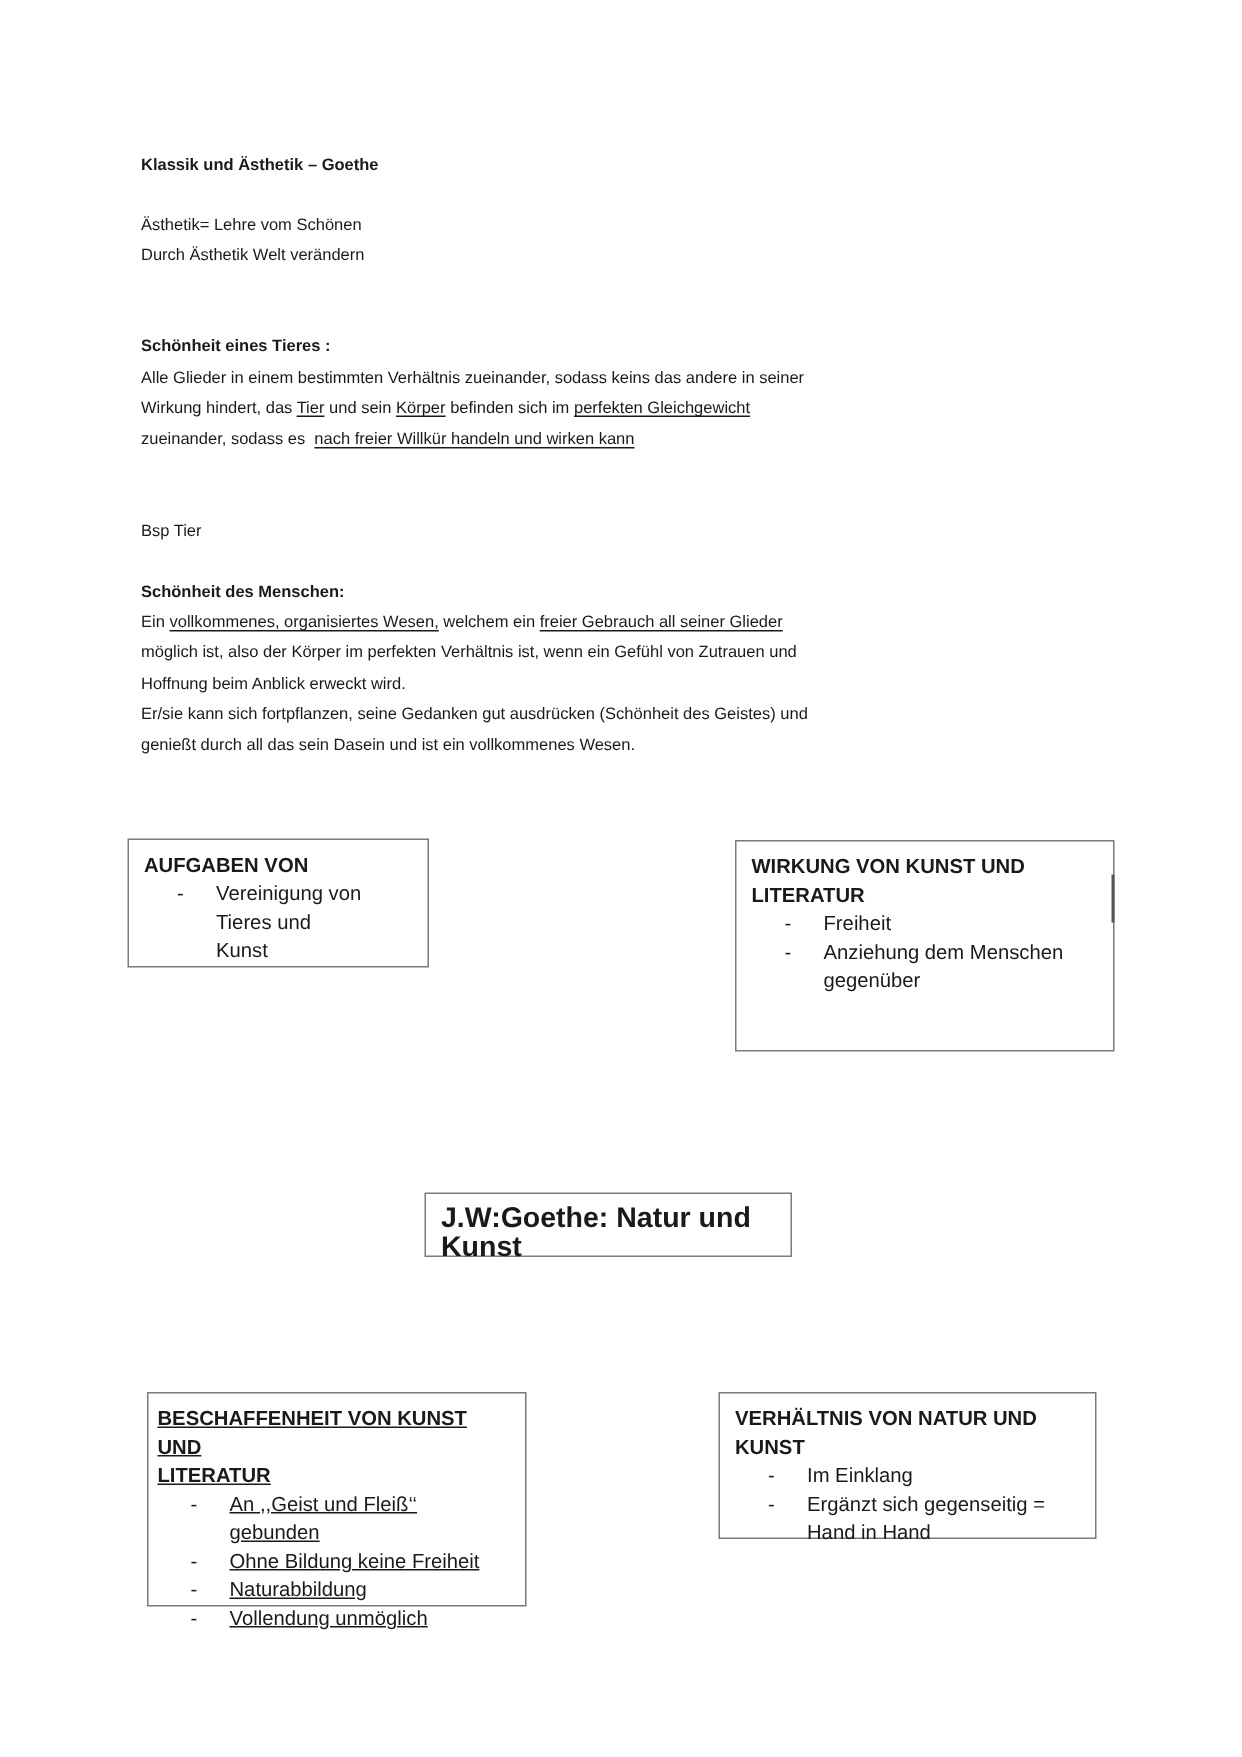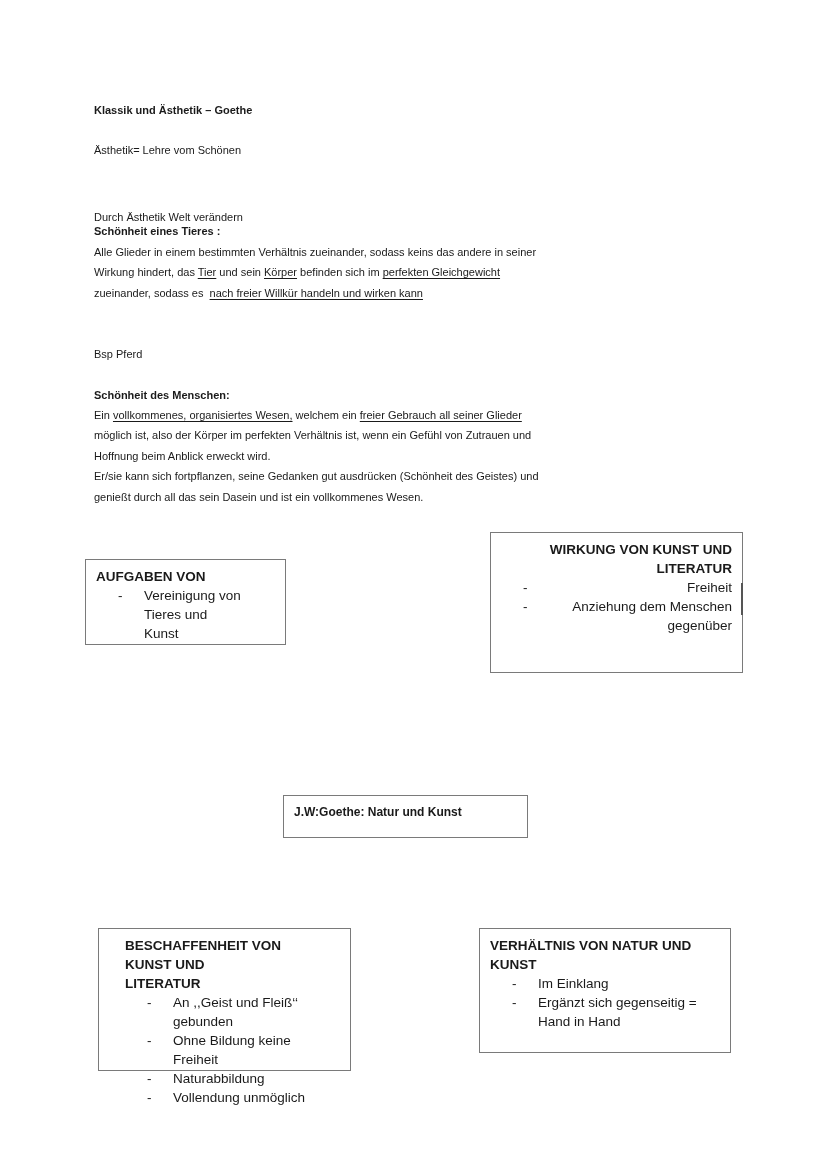--- a/index.html
+++ b/index.html
@@ -14,71 +14,71 @@
   .li .dash { position:absolute; left:22px; top:0; }
   .cont { font-size:13.5px; line-height:19px; padding-left:48px; }
   .mark { position:absolute; left:741px; top:583px; width:2px; height:32px; background:#555; }
 </style>
 </head>
 <body>
 
 <div class="line bold" style="top:100px;">Klassik und Ästhetik – Goethe</div>
 
 <div class="line" style="top:140px;">Ästhetik= Lehre vom Schönen</div>
-<div class="line" style="top:160px;margin-top:47px;">Durch Ästhetik Welt verändern</div>
+<div class="line" style="top:160px;">Durch Ästhetik Welt verändern</div>
 
 <div class="line bold" style="top:221px;">Schönheit eines Tieres :</div>
 <div class="line" style="top:242px;">Alle Glieder in einem bestimmten Verhältnis zueinander, sodass keins das andere in seiner</div>
 <div class="line" style="top:262px;text-align:right;">
   <span>Wirkung hindert, das </span><span class="u">Tier</span><span> und sein </span><span class="u">Körper</span><span> befinden sich im </span><span class="u">perfekten Gleichgewicht</span>
 </div>
 <div class="line" style="top:283px;text-align:right;">
   <span style="white-space:pre;">zueinander, sodass es  </span><span class="u">nach freier Willkür handeln und wirken kann</span>
 </div>
 
-<div class="line" style="top:344px;">Bsp Pferd</div>
+<div class="line" style="top:344px;">Bsp Tier</div>
 
 <div class="line bold" style="top:385px;">Schönheit des Menschen:</div>
 <div class="line" style="top:405px;">
   <span>Ein </span><span class="u">vollkommenes, organisiertes Wesen,</span><span> welchem ein </span><span class="u">freier Gebrauch all seiner Glieder</span>
 </div>
 <div class="line" style="top:425px;">möglich ist, also der Körper im perfekten Verhältnis ist, wenn ein Gefühl von Zutrauen und</div>
 <div class="line" style="top:446px;">Hoffnung beim Anblick erweckt wird.</div>
 <div class="line" style="top:466px;">Er/sie kann sich fortpflanzen, seine Gedanken gut ausdrücken (Schönheit des Geistes) und</div>
 <div class="line" style="top:487px;text-align:center;">genießt durch all das sein Dasein und ist ein vollkommenes Wesen.</div>
 
 <div class="box" style="left:85px; top:559px; width:201px; height:86px; padding:7px 10px;">
   <div class="box-title">AUFGABEN VON</div>
   <div class="li">
     <span class="dash">-</span>
     <span>Vereinigung von Tieres und</span>
   </div>
   <div class="cont">Kunst</div>
 </div>
 
-<div class="box" style="left:490px; top:532px; width:253px; height:141px; padding:7px 10px;text-align:right;">
+<div class="box" style="left:490px; top:560px; width:253px; height:141px; padding:7px 10px;">
   <div class="box-title">WIRKUNG VON KUNST UND</div>
   <div class="box-title">LITERATUR</div>
   <div class="li">
     <span class="dash">-</span>
     <span>Freiheit</span>
   </div>
   <div class="li">
     <span class="dash">-</span>
     <span>Anziehung dem Menschen</span>
   </div>
   <div class="cont">gegenüber</div>
 </div>
 <div class="mark"></div>
 
 <div class="box" style="left:283px; top:795px; width:245px; height:43px; padding:7px 10px;">
-  <div class="box-title" style="font-size:12px;">J.W:Goethe: Natur und Kunst</div>
+  <div class="box-title" style="font-size:19px;">J.W:Goethe: Natur und Kunst</div>
 </div>
 
-<div class="box" style="left:98px; top:928px; width:253px; height:143px; padding:7px 26px;">
+<div class="box" style="left:98px; top:928px; width:253px; height:143px; padding:7px 6px;text-decoration:underline;">
   <div class="box-title">BESCHAFFENHEIT VON KUNST UND</div>
   <div class="box-title">LITERATUR</div>
   <div class="li">
     <span class="dash">-</span>
     <span>An ,,Geist und Fleiß‘‘</span>
   </div>
   <div class="cont">gebunden</div>
   <div class="li">
     <span class="dash">-</span>
     <span>Ohne Bildung keine Freiheit</span>
@@ -86,21 +86,21 @@
   <div class="li">
     <span class="dash">-</span>
     <span>Naturabbildung</span>
   </div>
   <div class="li">
     <span class="dash">-</span>
     <span>Vollendung unmöglich</span>
   </div>
 </div>
 
-<div class="box" style="left:479px; top:928px; width:252px; height:125px; padding:7px 10px;">
+<div class="box" style="left:479px; top:928px; width:252px; height:98px; padding:7px 10px;">
   <div class="box-title">VERHÄLTNIS VON NATUR UND</div>
   <div class="box-title">KUNST</div>
   <div class="li">
     <span class="dash">-</span>
     <span>Im Einklang</span>
   </div>
   <div class="li">
     <span class="dash">-</span>
     <span>Ergänzt sich gegenseitig =</span>
   </div>

